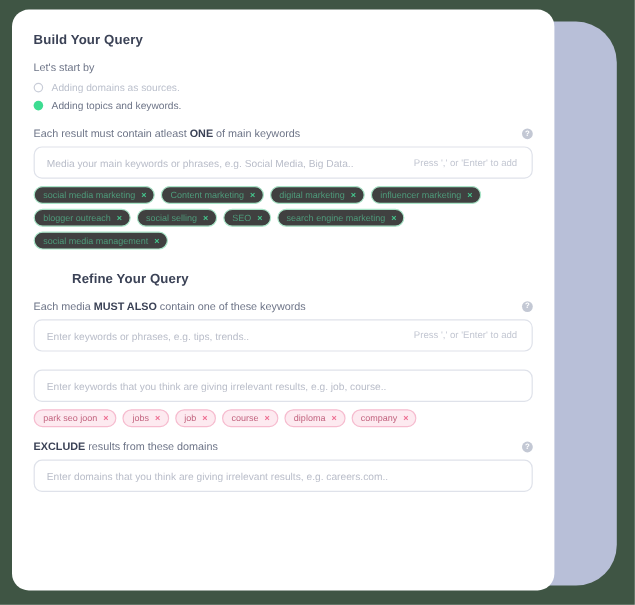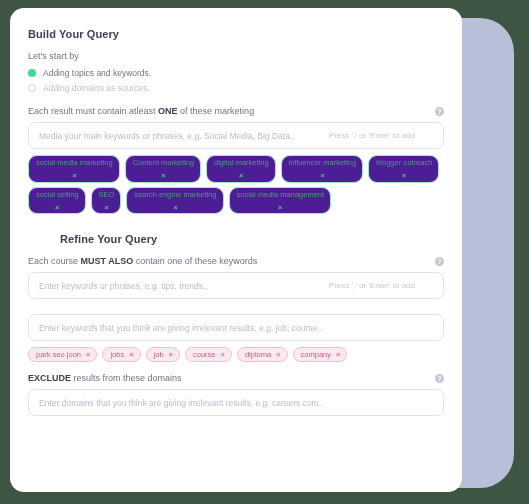--- a/index.html
+++ b/index.html
@@ -114,21 +114,21 @@
     padding: 0 10px;
     background: #ffffff;
   }
   .input-placeholder {
     font-size: 8.5px;
     color: #b9bdc9;
     white-space: nowrap;
   }
   .input-hint {
     position: absolute;
-    right: 28px;
+    right: 12px;
     font-size: 8px;
     color: #c3c7d2;
     white-space: nowrap;
   }
 
   
   .tag-row {
     display: flex;
     flex-wrap: wrap;
     gap: 4px 5px;
@@ -138,24 +138,23 @@
     display: inline-flex;
     align-items: center;
     gap: 5px;
     border-radius: 9px;
     padding: 2px 6px 2px 7px;
     font-size: 7.5px;
     box-sizing: border-box;
     white-space: nowrap;
   }
   .tag.green {
-    background: #4c1d95;
+    background: #404040;
     border: 1px solid #a9e5c8;
     color: #4e9a7a;
-    flex-direction: column;
   }
   .tag.green .tag-x { color: #45c48c; }
   .tag.red {
     background: #fdeaf0;
     border: 1px solid #f6bccf;
     color: #c2637f;
   }
   .tag.red .tag-x { color: #ee6f93; }
   .tag-x {
     font-size: 7.5px;
@@ -174,32 +173,32 @@
 <div id="backdrop-panel"></div>
 
 <div id="query-card">
 
   <h2 class="section-title">Build Your Query</h2>
 
   <p class="sub-label">Let's start by</p>
 
   <div class="radio-list">
     <div class="radio-row">
+      <span class="radio-dot off"></span>
+      <span class="radio-text dim">Adding domains as sources.</span>
+    </div>
+    <div class="radio-row">
       <span class="radio-dot on"></span>
       <span class="radio-text">Adding topics and keywords.</span>
     </div>
-    <div class="radio-row">
-      <span class="radio-dot off"></span>
-      <span class="radio-text dim">Adding domains as sources.</span>
-    </div>
   </div>
 
   <div class="block">
     <div class="field-label-row">
-      <span class="field-label"><span>Each result must contain atleast </span><b>ONE</b><span> of these marketing</span></span>
+      <span class="field-label"><span>Each result must contain atleast </span><b>ONE</b><span> of main keywords</span></span>
       <span class="help-icon">?</span>
     </div>
     <div class="input-box">
       <span class="input-placeholder">Media your main keywords or phrases, e.g. Social Media, Big Data..</span>
       <span class="input-hint">Press ',' or 'Enter' to add</span>
     </div>
     <div class="tag-row" id="include-any-tags">
         <span class="tag green">
           <span>social media marketing</span>
           <span class="tag-x">×</span>
@@ -236,21 +235,21 @@
           <span>social media management</span>
           <span class="tag-x">×</span>
         </span>
       </div>
   </div>
 
   <h2 class="section-title" id="refine-title">Refine Your Query</h2>
 
   <div class="block">
     <div class="field-label-row">
-      <span class="field-label"><span>Each course </span><b>MUST ALSO</b><span> contain one of these keywords</span></span>
+      <span class="field-label"><span>Each media </span><b>MUST ALSO</b><span> contain one of these keywords</span></span>
       <span class="help-icon">?</span>
     </div>
     <div class="input-box">
       <span class="input-placeholder">Enter keywords or phrases, e.g. tips, trends..</span>
       <span class="input-hint">Press ',' or 'Enter' to add</span>
     </div>
   </div>
 
   <div class="spacer-13"></div>
 

